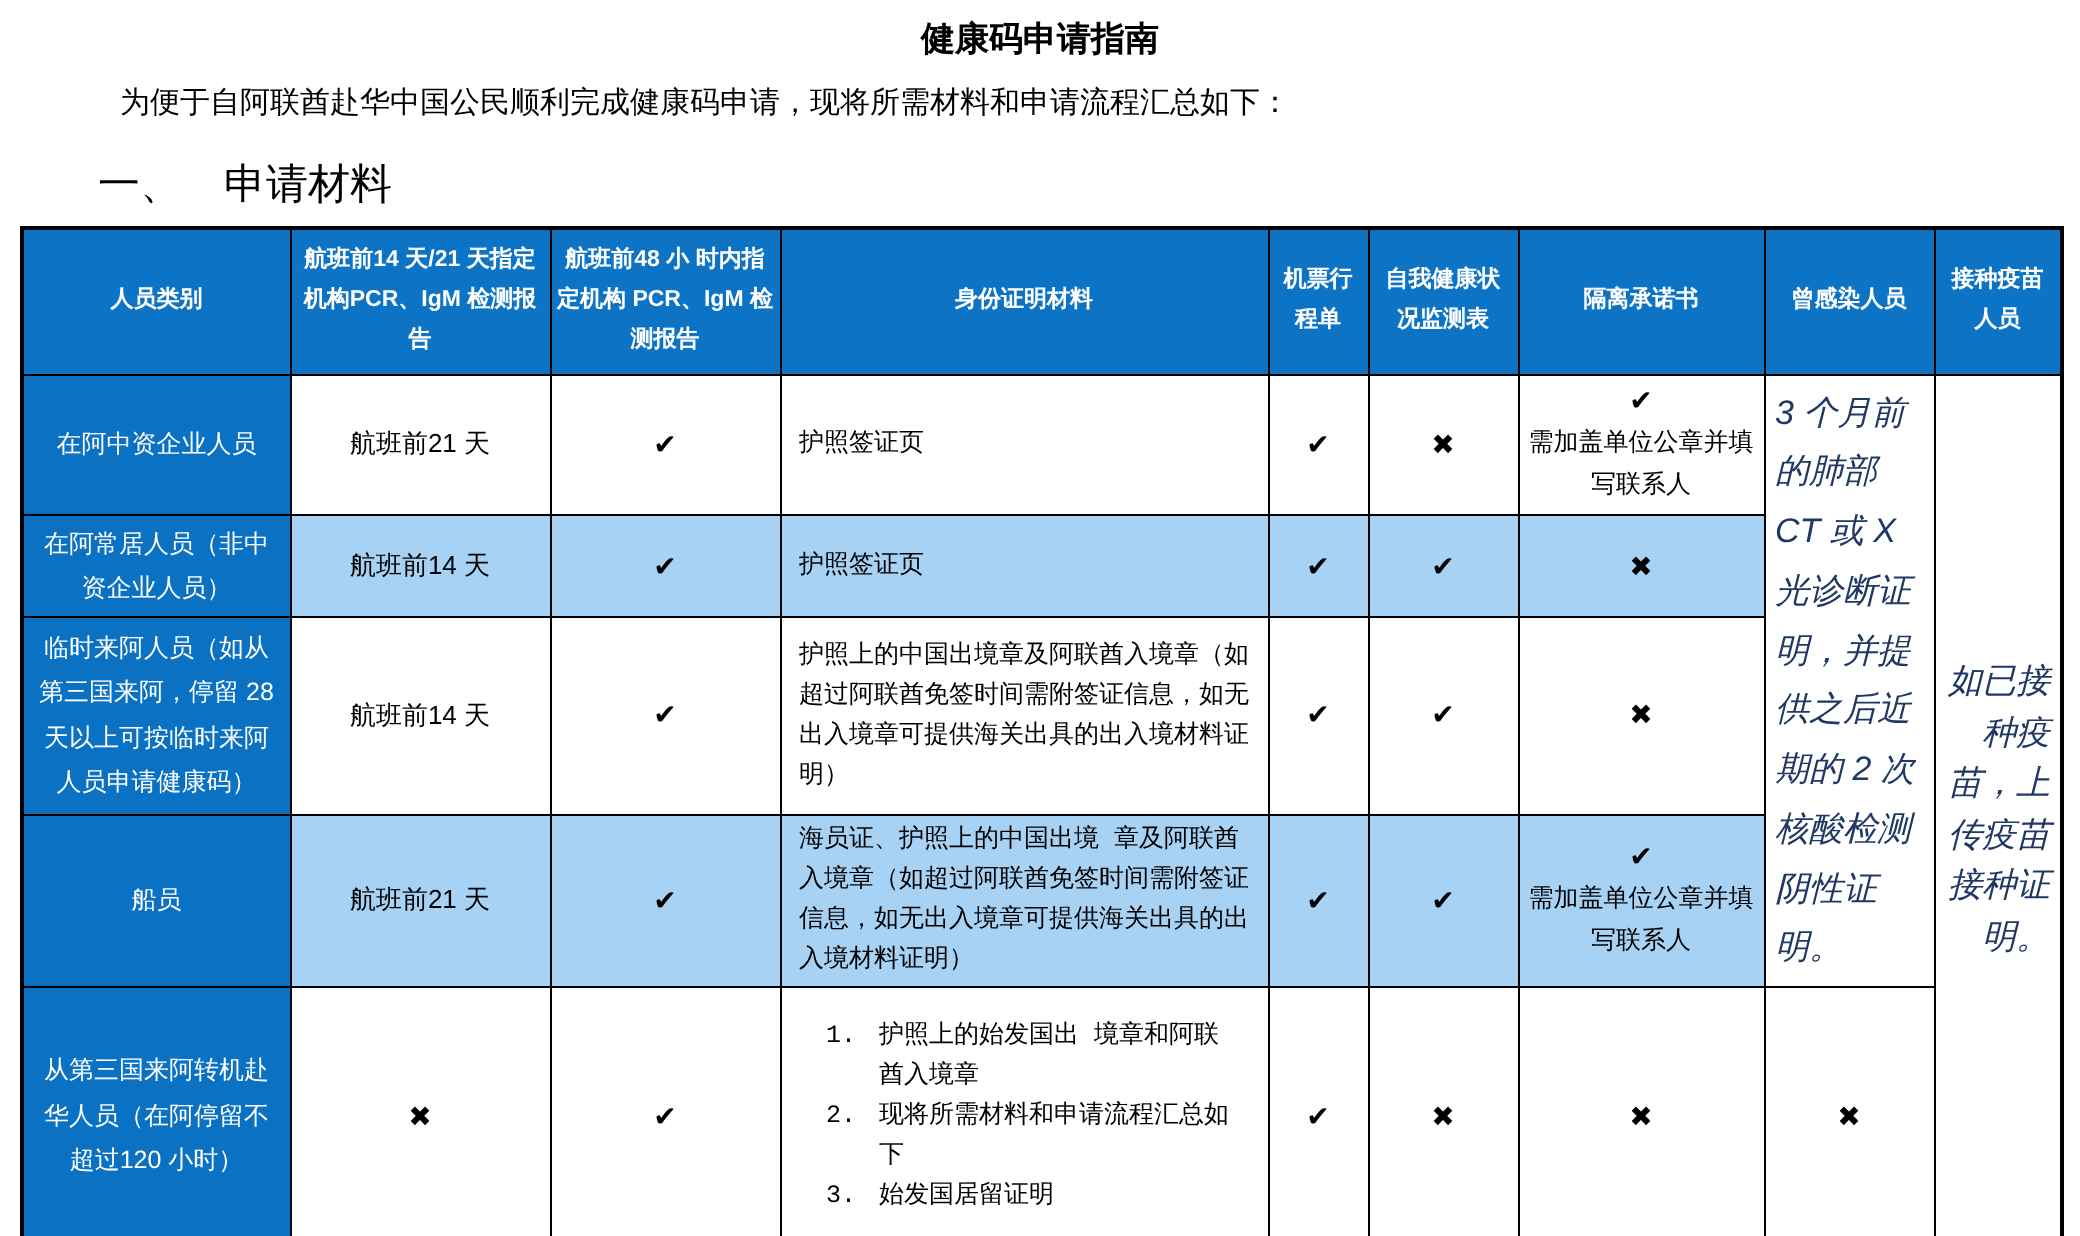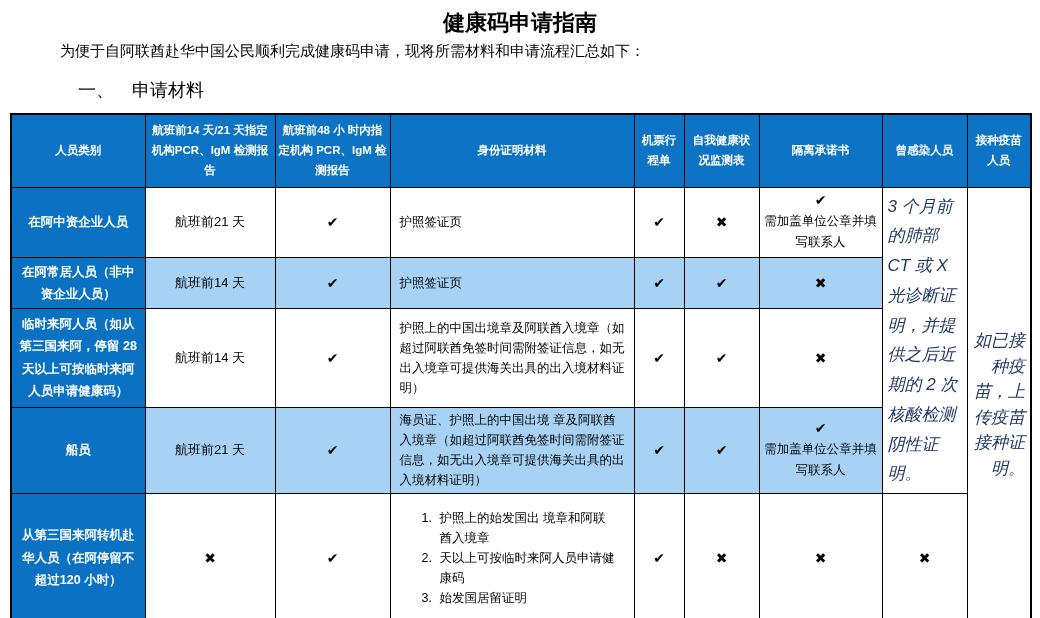--- a/index.html
+++ b/index.html
@@ -6,29 +6,29 @@
   html, body { background: #fff; }
   body {
     width: 1040px; height: 618px;
     font-family: "Liberation Sans", "DejaVu Sans", sans-serif;
     color: #000;
     position: relative;
     overflow: hidden;
   }
   .doc-title {
     position: absolute; top: 8px; left: 0; width: 100%;
-    text-align: center; font-size: 22px; font-weight: bold;
+    text-align: center; font-size: 17px; font-weight: bold;
   }
   .doc-intro {
     position: absolute; top: 42px; left: 60px; width: 940px;
     font-size: 15px;
   }
   .doc-section {
-    position: absolute; top: 78px; left: 78px;
-    font-size: 18px;
+    position: absolute; top: 78px; left: 49px;
+    font-size: 21px;
   }
   table.main {
     position: absolute; left: 10px; top: 113px;
     width: 1020px;
     border-collapse: collapse;
     table-layout: fixed;
     border: 2px solid #000;
   }
   table.main td, table.main th {
     border: 1px solid #000;
@@ -41,33 +41,33 @@
     font-size: 11.5px;
     font-weight: bold;
     text-align: center;
     line-height: 1.7;
     padding: 2px 3px;
   }
   td.cat {
     background: #0b72c3;
     color: #fff;
     font-size: 12.5px;
-    font-weight: bold;
+    font-weight: normal;
     text-align: center;
     line-height: 1.8;
     padding: 2px 4px;
   }
   td.cell {
     background: #fff;
     font-size: 13px;
     text-align: center;
     padding: 2px 4px;
   }
   tr.shade td.cell { background: #a8d2f4; }
-  td.cell.left { text-align: left; padding-left: 9px; padding-right: 6px; font-size: 12.5px; line-height: 1.6; }
+  td.cell.left { text-align: left; padding-left: 9px; padding-right: 6px; font-size: 12.5px; line-height: 1.6; font-family: Liberation Mono, monospace; }
   td.mark { font-size: 14px; font-weight: bold; }
   .q-mark { font-size: 14px; font-weight: bold; line-height: 1.4; }
   .q-note { font-size: 12.5px; line-height: 1.7; }
   td.merged {
     background: #fff;
     color: #1f3864;
     font-size: 17px;
     text-align: left;
     padding: 4px 5px;
     font-style: italic;
@@ -162,21 +162,21 @@
     </td>
   </tr>
 
   <tr style="height:94px">
     <td class="cat">从第三国来阿转机赴华人员（在阿停留不超过120 小时）</td>
     <td class="cell mark">✖</td>
     <td class="cell mark">✔</td>
     <td class="cell left">
       <ol class="id-list">
         <li>护照上的始发国出 境章和阿联酋入境章</li>
-        <li>天以上可按临时来阿人员申请健康码</li>
+        <li>现将所需材料和申请流程汇总如下</li>
         <li>始发国居留证明</li>
       </ol>
     </td>
     <td class="cell mark">✔</td>
     <td class="cell mark">✖</td>
     <td class="cell mark">✖</td>
     <td class="cell mark">✖</td>
   </tr>
 </tbody>
   </table>

